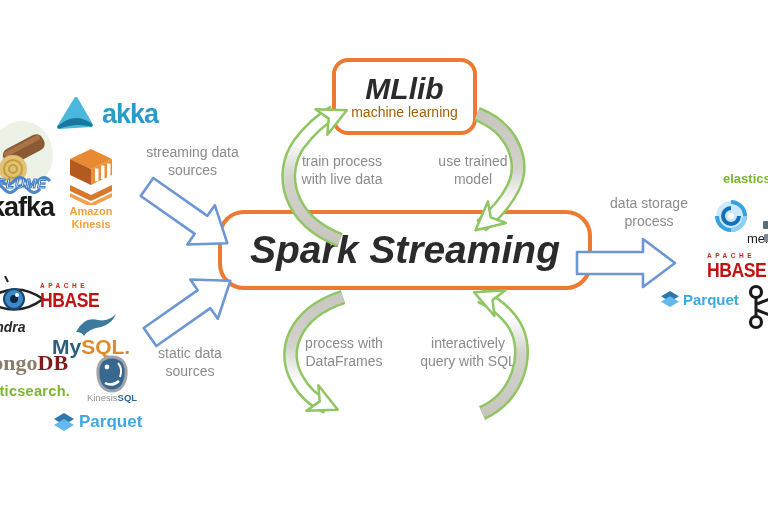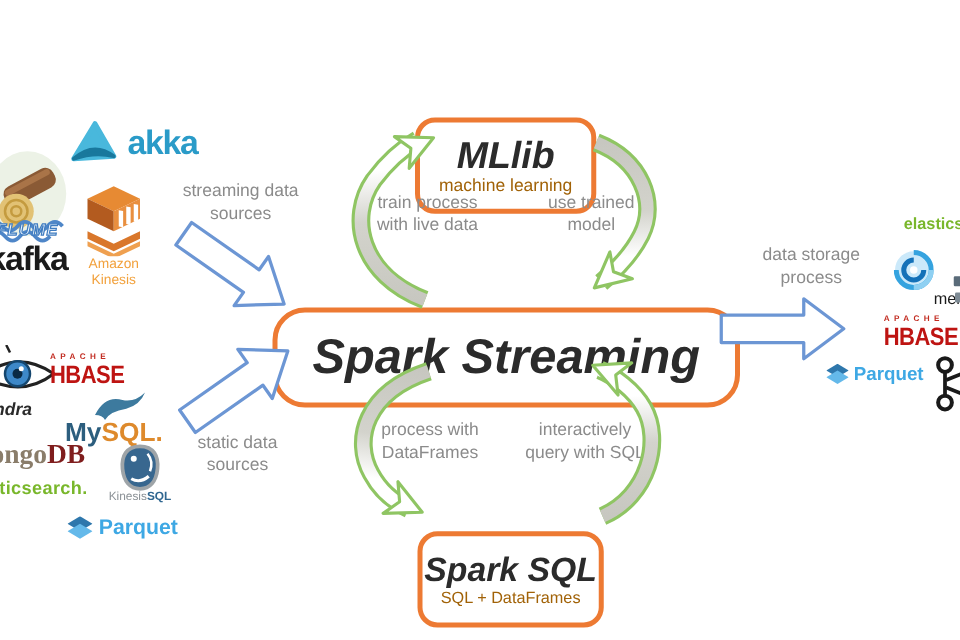--- a/index.html
+++ b/index.html
@@ -1,19 +1,19 @@
 <!DOCTYPE html>
 <html><head>
 <meta charset="utf-8">
 <style>
   html,body{margin:0;padding:0;background:#fff;}
   #canvas{position:relative;width:768px;height:512px;background:#ffffff;overflow:hidden;
           font-family:"Liberation Sans",sans-serif;}
   .obox{position:absolute;background:#fff;border:4px solid #ED7A33;display:flex;
-        flex-direction:column;align-items:center;justify-content:center;box-sizing:border-box;z-index:2;margin-top:36px;}
+        flex-direction:column;align-items:center;justify-content:center;box-sizing:border-box;z-index:2;}
   .btitle{font-style:italic;font-weight:600;color:#2b2b2b;line-height:1.05;}
   .bsub{color:#a16207;font-weight:400;}
   .lbl{position:absolute;color:#8b8b8b;font-size:14px;line-height:1.32;text-align:center;
        white-space:pre-line;z-index:3;}
   .logo{position:absolute;z-index:1;}
   svg{display:block;}
   #overlay{position:absolute;left:0;top:0;z-index:4;pointer-events:none;}
   .apache{font-size:6.5px;letter-spacing:3.5px;color:#C22B20;font-weight:700;line-height:1;}
   .hbase{font-size:20px;font-weight:800;color:#BE1412;line-height:1;display:inline-block;
          transform:scaleX(.88);transform-origin:left;letter-spacing:-.5px;}
@@ -25,24 +25,20 @@
 
   <div class="obox" style="left:332px;top:58px;width:145px;height:77px;border-radius:16px;">
     <div class="btitle" style="font-size:30px;">MLlib</div>
     <div class="bsub" style="font-size:14px;">machine learning</div>
   </div>
 
   <div class="obox" style="left:218px;top:210px;width:374px;height:80px;border-radius:26px;">
     <div class="btitle" style="font-size:39px;">Spark Streaming</div>
   </div>
 
-  <div class="obox" style="left:334px;top:389px;width:149px;height:77px;border-radius:16px;">
-    <div class="btitle" style="font-size:27px;">Spark SQL</div>
-    <div class="bsub" style="font-size:13px;">SQL + DataFrames</div>
-  </div>
 
   <div class="lbl" style="left:135px;top:143px;width:115px;">streaming data
 sources</div>
   <div class="lbl" style="left:135px;top:344px;width:110px;">static data
 sources</div>
   <div class="lbl" style="left:292px;top:152px;width:100px;">train process
 with live data</div>
   <div class="lbl" style="left:428px;top:152px;width:90px;">use trained
 model</div>
   <div class="lbl" style="left:294px;top:334px;width:100px;">process with
@@ -82,21 +78,21 @@
     <svg width="46" height="58" viewBox="0 0 46 58" style="margin:0 auto;">
       <polygon points="23,2 44,12 23,22 2,12" fill="#E78A33"></polygon>
       <polygon points="2,12 23,22 23,38 2,28" fill="#B35B1F"></polygon>
       <polygon points="44,12 23,22 23,38 44,28" fill="#E98F3F"></polygon>
       <rect x="27" y="17" width="3.5" height="13" fill="#fff" transform="skewY(9)"></rect>
       <rect x="33" y="13" width="3.5" height="14" fill="#fff" transform="skewY(9)"></rect>
       <rect x="39" y="10" width="3.5" height="14" fill="#fff" transform="skewY(9)"></rect>
       <polygon points="2,38 23,48 44,38 44,44 23,54 2,44" fill="#D9772B"></polygon>
       <polygon points="2,46 23,56 44,46 44,50 23,60 2,50" fill="#EFA050"></polygon>
     </svg>
-    <div style="font-size:11px;font-weight:400;color:#F2A13C;line-height:1.2;">
+    <div style="font-size:11px;font-weight:700;color:#F2A13C;line-height:1.2;">
       <span>Amazon</span><br>
       <span>Kinesis</span>
     </div>
   </div>
 
   <div class="logo" style="left:-16px;top:276px;">
     <svg width="64" height="46" viewBox="0 0 64 46">
       <path d="M 6 16 L 0 9" stroke="#222" stroke-width="2" fill="none"></path>
       <path d="M 14 10 L 9 3" stroke="#222" stroke-width="2" fill="none"></path>
       <path d="M 24 6 L 21 0" stroke="#222" stroke-width="2" fill="none"></path>

